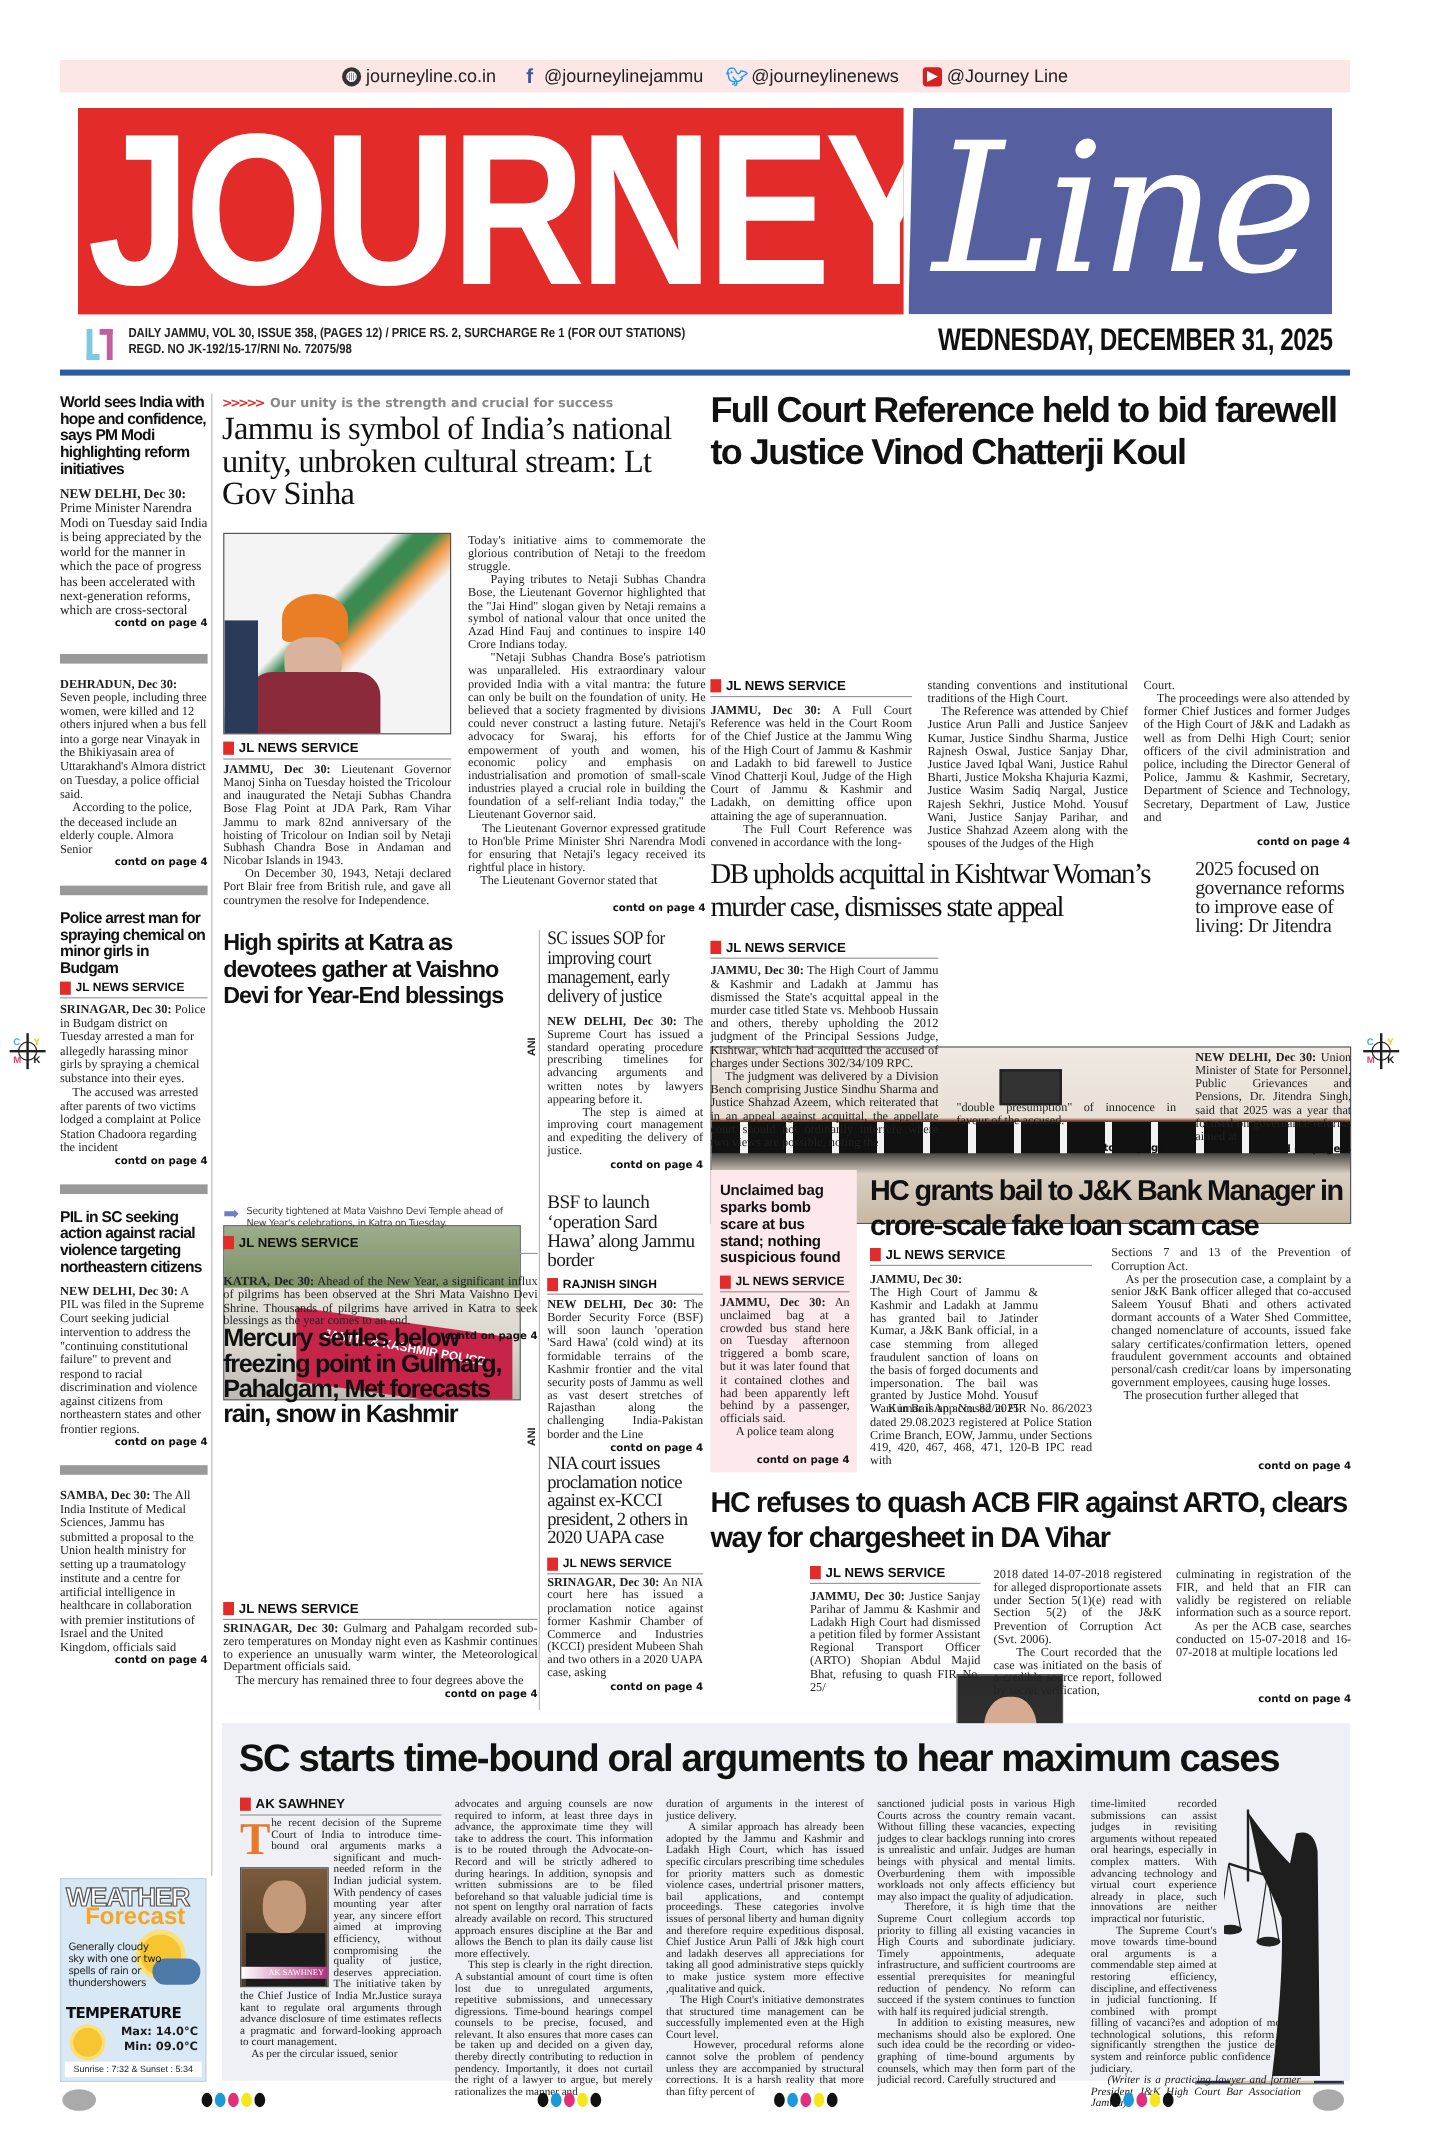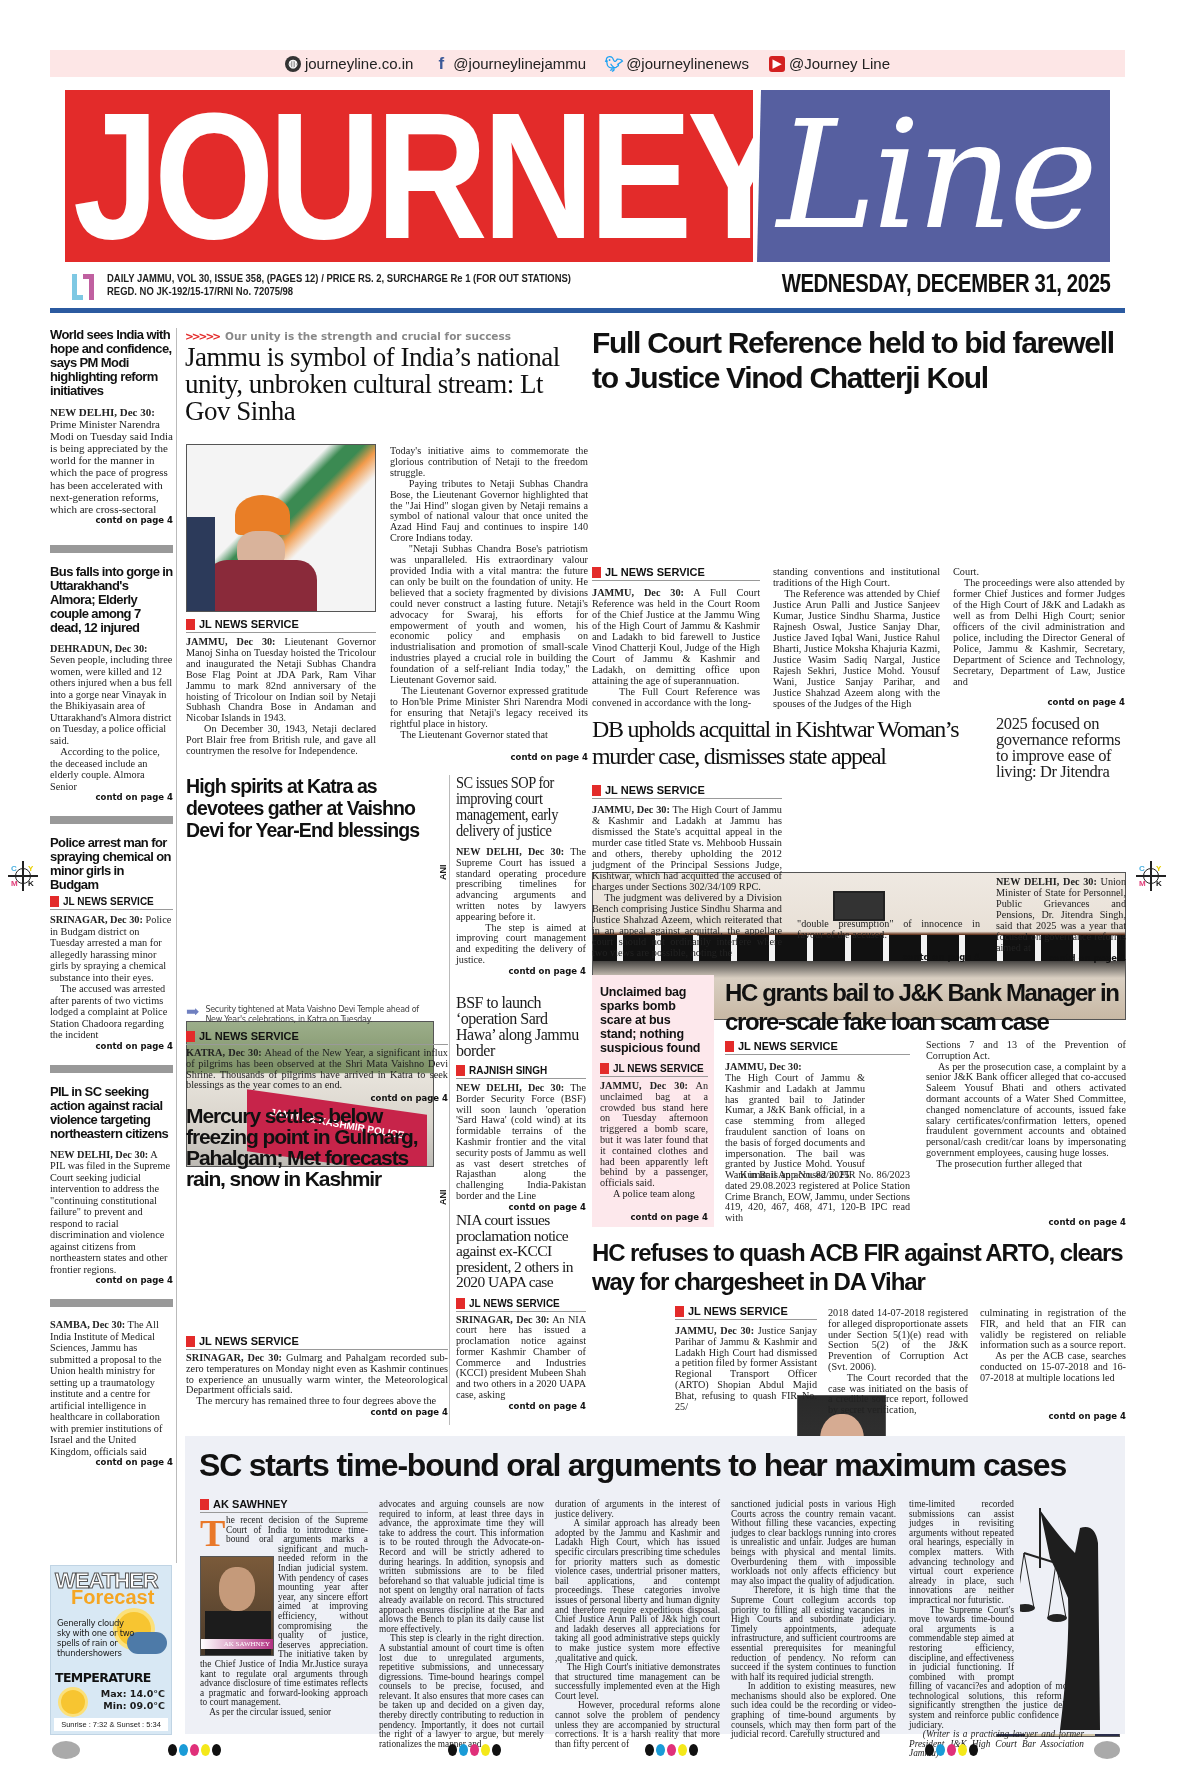--- a/index.html
+++ b/index.html
@@ -25,21 +25,21 @@
 .crop .c{position:absolute;left:7px;top:7px;width:16px;height:16px;border:1.5px solid #222;border-radius:50%}
 .crop .h{position:absolute;left:0;top:14px;width:30px;height:1.5px;background:#222}
 .crop .v{position:absolute;left:14px;top:0;width:1.5px;height:30px;background:#222}
 .crop b{position:absolute;font-size:8px;font-family:"Liberation Sans",sans-serif}
 
 .hl-cond{font-family:"Liberation Sans",sans-serif;font-weight:bold;color:#111;letter-spacing:-.6px}
 .body{font-family:"Liberation Serif",serif;font-size:10.2px;line-height:12.1px;text-align:justify;color:#222}
 .body.left{text-align:left}
 .dl{font-weight:bold}
 .contd{font-family:"DejaVu Sans",sans-serif;font-weight:bold;font-size:8.5px;text-align:right;color:#111}
-.ns{display:flex;align-items:flex-end;gap:4px;font-family:"Liberation Sans",sans-serif;font-weight:bold;font-size:11px;border-bottom:1px solid #999;padding-bottom:2px;color:#111}
+.ns{display:flex;align-items:flex-start;gap:4px;font-family:"Liberation Sans",sans-serif;font-weight:bold;font-size:11px;border-bottom:1px solid #999;padding-bottom:2px;color:#111}
 .ns i{display:inline-block;width:9px;height:11px;background:#e32b2a}
 .graybar{height:8px;background:#999}
 .ph{background:#c9c9c9;border:1px solid #555;overflow:hidden;position:relative}
 .caption-tag{position:absolute;bottom:8px;background:#e32b2a;color:#fff;font-family:"Liberation Sans",sans-serif;font-weight:bold;font-size:8px;padding:2px 4px;white-space:nowrap}
 .ani{position:absolute;font-family:"Liberation Sans",sans-serif;font-weight:bold;font-size:9px;transform:rotate(-90deg);transform-origin:left top;white-space:nowrap}
 .vrule{width:1px;background:#bbb}
 </style>
 </head>
 <body>
 
@@ -102,21 +102,20 @@
   </div>
 
 <div class="abs" style="left:50px;top:328px;width:123px">
   <div>
     <div class="hl-cond" style="font-size:13px;line-height:14px">World sees India with hope and confidence, says PM Modi highlighting reform initiatives</div>
     <div class="body left" style="margin-top:8px;font-size:11px;line-height:12.1px"><span class="dl">NEW DELHI, Dec 30:</span> <span>Prime Minister Narendra Modi on Tuesday said India is being appreciated by the world for the manner in which the pace of progress has been accelerated with next-generation reforms, which are cross-sectoral</span></div>
     <div class="contd">contd on page 4</div>
   </div>
   <div class="graybar" style="margin:20px 0 12px"></div>
   <div>
-    <div class="hl-cond" style="font-size:13px;line-height:14px">Bus falls into gorge in Uttarakhand's Almora; Elderly couple among 7 dead, 12 injured</div>
     <div class="body left" style="margin-top:8px;font-size:10.3px;line-height:11.5px"><span class="dl">DEHRADUN, Dec 30:</span> <span>Seven people, including three women, were killed and 12 others injured when a bus fell into a gorge near Vinayak in the Bhikiyasain area of Uttarakhand's Almora district on Tuesday, a police official said.</span><br>&nbsp;&nbsp;&nbsp;&nbsp;<span>According to the police, the deceased include an elderly couple. Almora Senior</span></div>
     <div class="contd">contd on page 4</div>
   </div>
   <div class="graybar" style="margin:14px 0 12px"></div>
   <div>
     <div class="hl-cond" style="font-size:13px;line-height:14px">Police arrest man for spraying chemical on minor girls in Budgam</div>
     <div class="ns" style="margin-top:4px;font-size:10px">
         <i></i>
         <span>JL NEWS SERVICE</span>
       </div>
@@ -185,21 +184,21 @@
 <div class="abs ani" style="left:438px;top:880px">ANI</div>
 <div class="abs" style="left:186px;top:1005px;width:248px;display:flex;gap:6px">
   <span style="color:#7080c0;font-size:16px;line-height:14px">➡</span>
   <span style="font-family:'DejaVu Sans',sans-serif;font-size:8px;line-height:9.5px;letter-spacing:-.3px;color:#444">Security tightened at Mata Vaishno Devi Temple ahead of New Year's celebrations, in Katra on Tuesday.</span>
 </div>
 <div class="abs" style="left:186px;top:1030px;width:262px">
   <div class="ns">
       <i></i>
       <span>JL NEWS SERVICE</span>
     </div>
-  <div class="body" style="margin-top:3px;font-size:10.3px;line-height:10.8px"><span class="dl">KATRA, Dec 30:</span> <span>Ahead of the New Year, a significant influx of pilgrims has been observed at the Shri Mata Vaishno Devi Shrine. Thousands of pilgrims have arrived in Katra to seek blessings as the year comes to an end.</span></div>
+  <div class="body" style="margin-top:19px;font-size:10.3px;line-height:10.8px"><span class="dl">KATRA, Dec 30:</span> <span>Ahead of the New Year, a significant influx of pilgrims has been observed at the Shri Mata Vaishno Devi Shrine. Thousands of pilgrims have arrived in Katra to seek blessings as the year comes to an end.</span></div>
   <div class="contd" style="margin-top:2px">contd on page 4</div>
 </div>
 
 <div class="abs hl-cond" style="left:186px;top:1105px;width:265px;font-size:21px;line-height:21px;letter-spacing:-1.1px">Mercury settles below freezing point in Gulmarg, Pahalgam; Met forecasts rain, snow in Kashmir</div>
 <div class="abs ph" style="left:186px;top:1178px;width:248px;height:148px;background:linear-gradient(180deg,#e9e9e9 0%,#dcdcdc 45%,#f4f4f4 60%,#fafafa 100%)">
   <div style="position:absolute;left:0;top:70px;width:100%;height:35px;background:repeating-linear-gradient(90deg,#333 0 3px,#7a4a4a 3px 6px,#fafafa 6px 9px)"></div>
   <div style="position:absolute;left:120px;top:40px;width:8px;height:10px;background:#c02030"></div>
 </div>
 <div class="abs ani" style="left:438px;top:1205px">ANI</div>
 <div class="abs" style="left:186px;top:1335px;width:262px">

